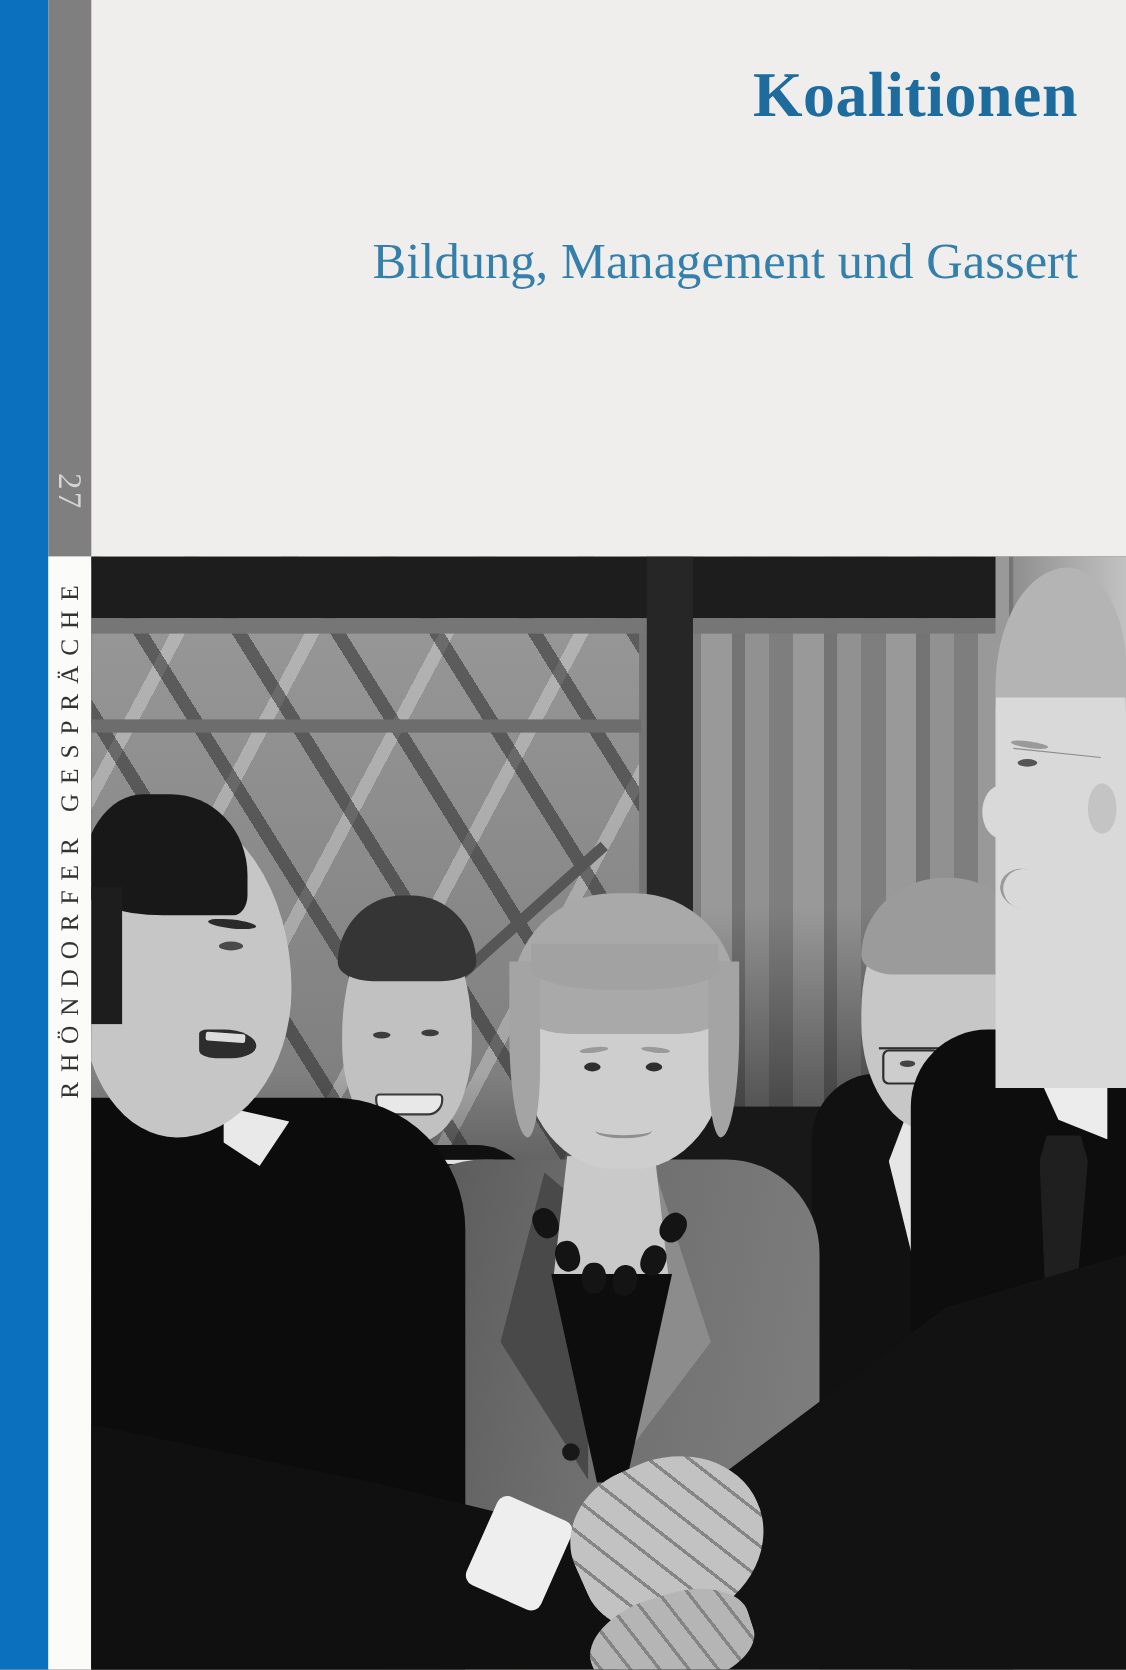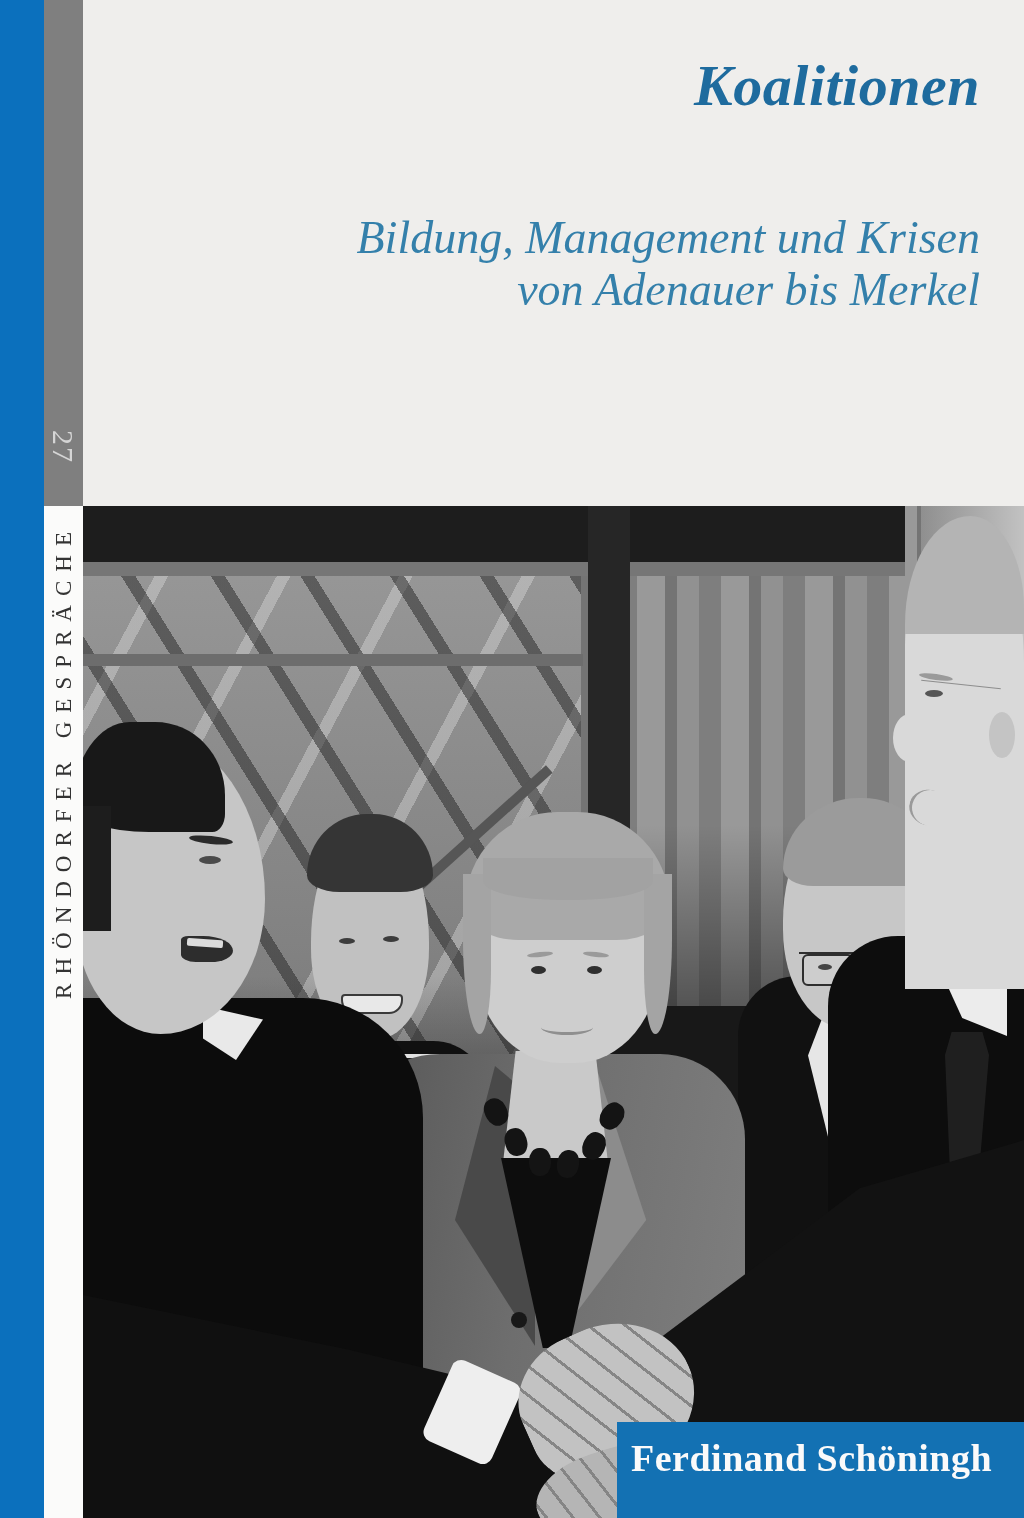--- a/index.html
+++ b/index.html
@@ -9,21 +9,21 @@
   
   .stripe-blue{position:absolute;left:0;top:0;width:44px;height:1518px;background:var(--accent-blue,#0b70bd);}
   .stripe-gray{position:absolute;left:44px;top:0;width:39px;height:506px;background:var(--series-stripe-gray,#7f7f7f);}
   .stripe-white{position:absolute;left:44px;top:506px;width:39px;height:1012px;background:#fbfbfa;}
   .series-number{position:absolute;left:63px;top:447px;transform:translate(-50%,-50%) rotate(90deg);
                  color:var(--series-number-color,#d5d5d5);font-size:30px;letter-spacing:2px;white-space:nowrap;}
   .series-name{position:absolute;left:64px;top:761px;transform:translate(-50%,-50%) rotate(-90deg);
                color:var(--series-name-color,#333);font-size:23px;letter-spacing:9px;white-space:nowrap;}
 
   
-  .top-panel{position:absolute;left:83px;top:0;width:941px;height:506px;background:var(--top-background,#efeeec);font-style:italic;}
+  .top-panel{position:absolute;left:83px;top:0;width:941px;height:506px;background:var(--top-background,#efeeec);}
   .title{position:absolute;right:44px;top:52px;margin:0;text-align:right;
          color:var(--title-blue,#1e6b9e);font-size:58px;line-height:68px;font-weight:bold;letter-spacing:.5px;}
   .title span{display:block;}
   .subtitle{position:absolute;right:44px;top:212px;margin:0;text-align:right;
             color:var(--subtitle-blue,#3480ab);font-size:46px;line-height:52px;font-weight:normal;}
   .subtitle span{display:block;}
   .editors{position:absolute;right:40px;top:438px;margin:0;text-align:right;
            color:var(--subtitle-blue,#3480ab);font-size:41px;line-height:48px;font-weight:normal;}
 
   
@@ -146,22 +146,21 @@
 </head>
 <body>
 
 <div class="cover">
 
   <div class="top-panel">
     <h1 class="title">
       <span>Koalitionen</span>
     </h1>
     <h2 class="subtitle">
-      <span>Bildung, Management und Krisen</span>
-      <span>von Adenauer bis Merkel</span>
+      <span>Bildung, Management und Gassert</span>
     </h2>
   </div>
 
   <div class="stripe-blue"></div>
   <div class="stripe-gray"></div>
   <div class="stripe-white"></div>
   <div class="series-number">27</div>
   <div class="series-name">RHÖNDORFER GESPRÄCHE</div>
 
   <div class="photo" role="img" aria-label="Black-and-white press photograph: five politicians in dark suits in front of a steel-and-curtain backdrop; the two in front shake hands while a woman in a grey blazer with a dark bead necklace smiles between them; a grinning man and a man with glasses and a polka-dot tie stand behind.">
@@ -240,18 +239,15 @@
     <div class="gabriel-brow"></div>
     <div class="gabriel-eye"></div>
     <div class="gabriel-mouth"></div>
     <div class="gabriel-teeth"></div>
     <div class="gabriel-arm"></div>
     <div class="gabriel-cuff"></div>
 
     <div class="hands-clasp"></div>
     <div class="hands-lower"></div>
 
-    <div class="publisher-box">
-      <span>Ferdinand Schöningh</span>
-    </div>
   </div>
 
 </div>
 
 </body></html>

